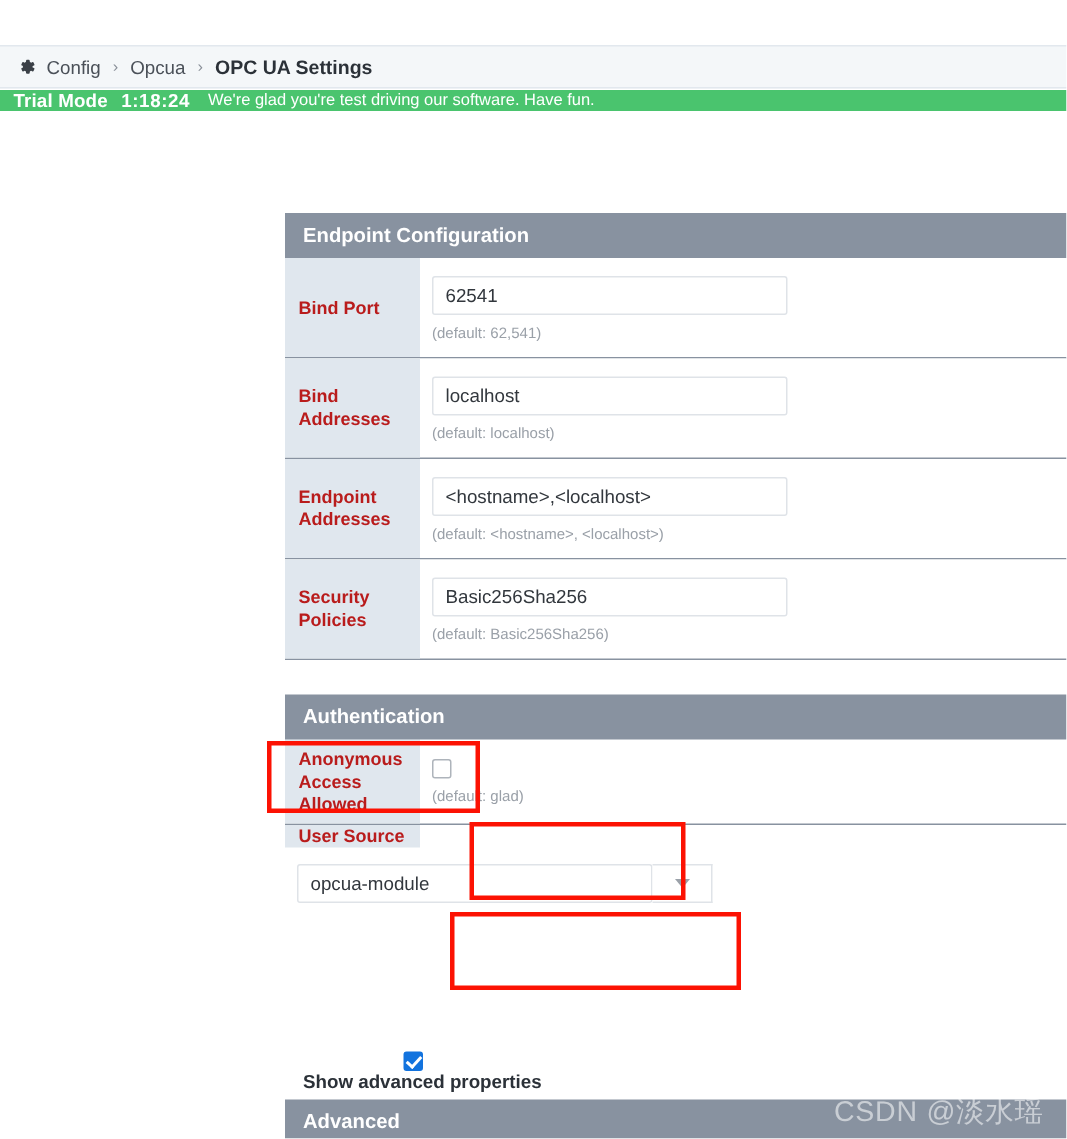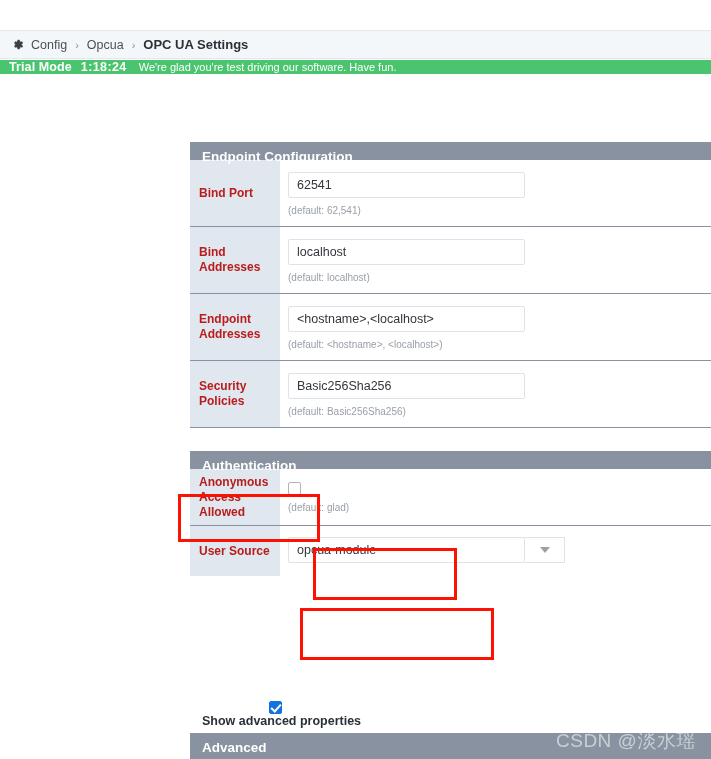--- a/index.html
+++ b/index.html
@@ -97,33 +97,33 @@
     top: 142px;
     width: 521px;
   }
 
   .section-header {
     background: #8892a0;
     color: #ffffff;
     font-weight: bold;
     font-size: 13.5px;
     padding: 8px 0 8px 12px;
-    height: 18px;
+    height: 30px;
     box-sizing: border-box;
     line-height: 14px;
     position: relative;
   }
 
   .prop-row {
     display: flex;
     border-bottom: 1px solid #8892a0;
     background: #ffffff;
     min-height: 56px;
   }
-  .prop-row.noborder { border-bottom: none; }
+  .prop-row.noborder { border-bottom: none; flex-direction: column; }
 
   .prop-label {
     width: 72px;
     min-width: 72px;
     background: #e0e7ee;
     font-weight: bold;
     font-size: 12px;
     color: #b91c1c;
     padding: 0 9px;
     display: flex;

